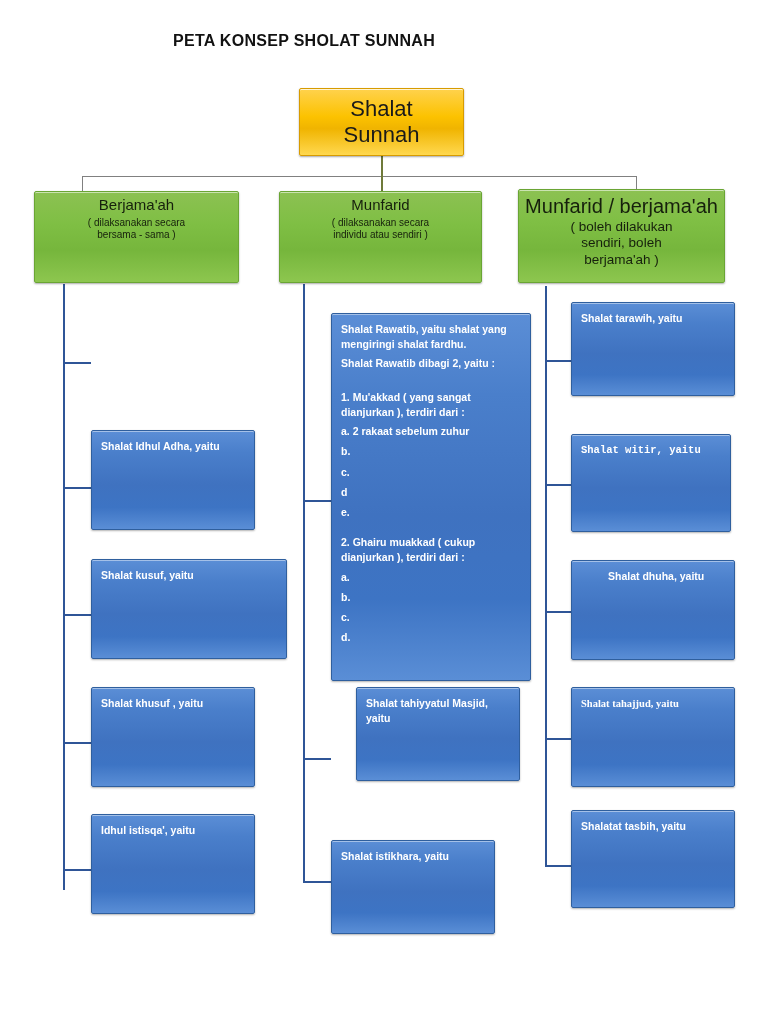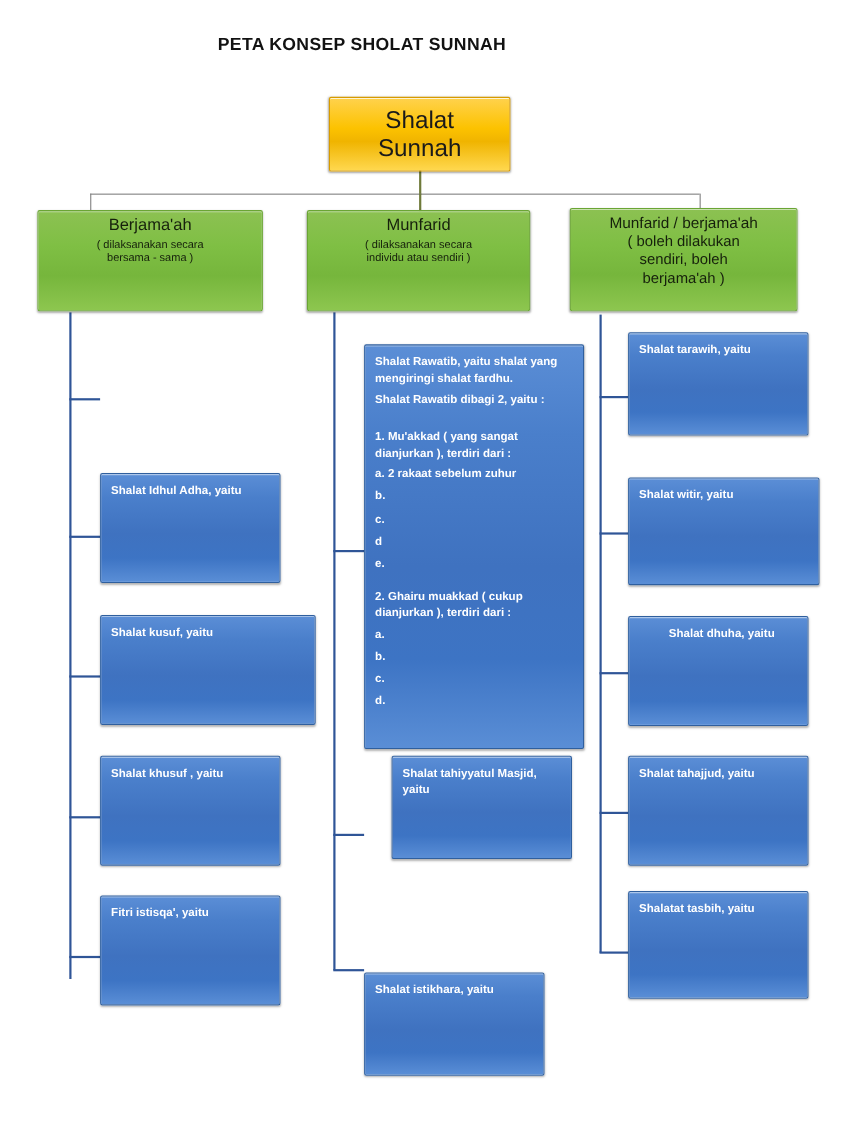--- a/index.html
+++ b/index.html
@@ -14,21 +14,20 @@
   #canvas{position:absolute;inset:0;}
 
   .title{
     position:absolute;
     left:0;top:32px;width:608px;
     text-align:center;
     font-size:16px;
     font-weight:bold;
     letter-spacing:.3px;
     color:#121212;
-    margin-left:25px;
   }
 
   
   .line{position:absolute;background:#2f5597;}
   .line.olive{background:#6f7a3a;}
   .line.gray{background:#808080;}
   .h{height:1px;}
   .v{width:1px;}
   .h2{height:2px;}
   .v2{width:2px;}
@@ -55,21 +54,21 @@
     background:linear-gradient(180deg,#8cc152 0%,#7fbf44 35%,#76b63c 65%,#8dc64f 100%);
     border:1px solid #6aa534;
     box-shadow:0 1px 2px rgba(0,0,0,.33), inset 0 1px 0 rgba(255,255,255,.55);
     display:flex;flex-direction:column;align-items:center;
     text-align:center;
     color:#16200c;
     padding:4px 6px;
   }
   .cat .ttl{font-size:15px;line-height:1.2;margin-bottom:3px;}
   .cat .sub{font-size:10px;line-height:1.22;}
-  .cat.compact .ttl{font-size:14px;margin-bottom:1px;}
+  .cat.compact .ttl{font-size:20px;margin-bottom:1px;}
   .cat.compact .sub{font-size:13.5px;line-height:1.22;}
 
   .leaf{
     background:linear-gradient(180deg,#5b8ed6 0%,#4a7fcb 22%,#3f72c0 55%,#3d74c4 78%,#5a8ed6 100%);
     border:1px solid #2f5f9e;
     box-shadow:0 1px 2px rgba(0,0,0,.30), inset 0 1px 0 rgba(255,255,255,.45);
     color:#ffffff;
     font-size:10.5px;
     font-weight:bold;
     line-height:1.45;
@@ -149,21 +148,21 @@
 
   <div class="node leaf" style="left:91px;top:559px;width:196px;height:100px;">
     <p>Shalat kusuf, yaitu</p>
   </div>
 
   <div class="node leaf" style="left:91px;top:687px;width:164px;height:100px;">
     <p>Shalat khusuf , yaitu</p>
   </div>
 
   <div class="node leaf" style="left:91px;top:814px;width:164px;height:100px;">
-    <p>Fitri istisqa', yaitu</p>
+    <p>Idhul istisqa', yaitu</p>
   </div>
 
   <div class="node leaf" style="left:331px;top:313px;width:200px;height:368px;">
     <p class="tight">Shalat Rawatib, yaitu shalat yang mengiringi shalat fardhu.</p>
     <p>Shalat Rawatib dibagi 2, yaitu :</p>
     <div class="gap"></div>
     <p class="tight">1. Mu'akkad ( yang sangat dianjurkan ), terdiri dari :</p>
     <p class="item">a. 2 rakaat sebelum zuhur</p>
     <p class="item">b.</p>
     <p class="item">c.</p>
@@ -174,37 +173,37 @@
     <p class="item">a.</p>
     <p class="item">b.</p>
     <p class="item">c.</p>
     <p class="item">d.</p>
   </div>
 
   <div class="node leaf" style="left:331px;top:687px;width:164px;height:94px;margin-left:25px;">
     <p>Shalat tahiyyatul Masjid, yaitu</p>
   </div>
 
-  <div class="node leaf" style="left:331px;top:840px;width:164px;height:94px;margin-top:44px;">
+  <div class="node leaf" style="left:331px;top:840px;width:164px;height:94px;">
     <p>Shalat istikhara, yaitu</p>
   </div>
 
   <div class="node leaf" style="left:571px;top:302px;width:164px;height:94px;">
     <p>Shalat tarawih, yaitu</p>
   </div>
 
-  <div class="node leaf" style="left:571px;top:434px;width:174px;height:98px;">
+  <div class="node leaf" style="left:571px;top:434px;width:160px;height:98px;font-family:Liberation Mono, monospace;">
     <p>Shalat witir, yaitu</p>
   </div>
 
   <div class="node leaf" style="left:571px;top:560px;width:164px;height:100px;padding-left:36px;">
     <p>Shalat dhuha, yaitu</p>
   </div>
 
-  <div class="node leaf" style="left:571px;top:687px;width:164px;height:100px;">
+  <div class="node leaf" style="left:571px;top:687px;width:164px;height:100px;font-family:Liberation Serif, serif;">
     <p>Shalat tahajjud, yaitu</p>
   </div>
 
   <div class="node leaf" style="left:571px;top:810px;width:164px;height:98px;">
     <p>Shalatat tasbih, yaitu</p>
   </div>
 
 </div>
 
 </body></html>

